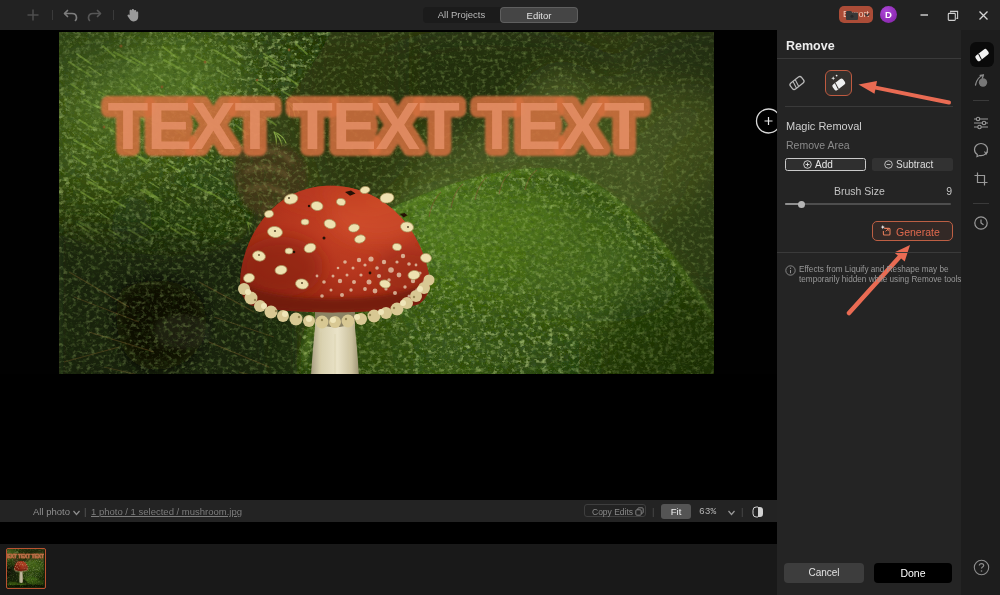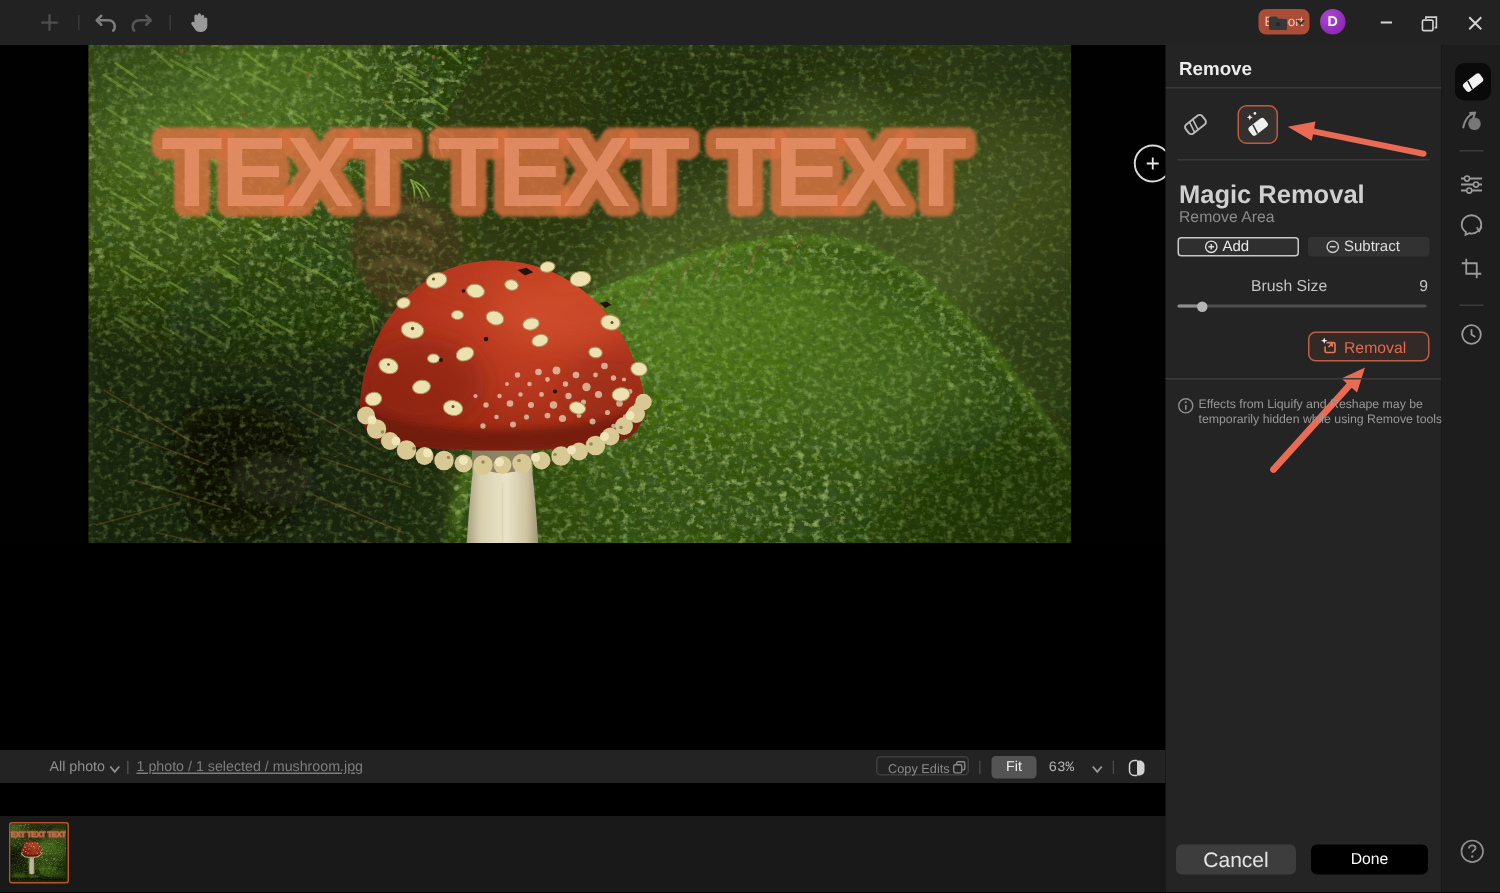--- a/index.html
+++ b/index.html
@@ -14,21 +14,21 @@
      border-radius:4px; display:flex; }
   #tab1 { width:77px; line-height:16px; text-align:center; color:#b9b9b9; font-size:9.5px; }
   #tab2 { width:78px; line-height:15px; text-align:center; color:#e2e2e2; font-size:9.5px;
      background:#454545; border-radius:4px; border:1px solid rgba(255,255,255,0.14); }
   #exportBtn { position:absolute; left:802px; top:6px; width:34px; height:17px; background:#ab4c37;
      border-radius:5px; color:#f3cab8; font-size:9px; text-align:center; line-height:17px;margin-left:37px; }
   #avatar { position:absolute; left:880px; top:6px; width:17px; height:17px; border-radius:50%;
      background:radial-gradient(circle at 35% 30%, #ab46d6, #8d2bb2 72%); color:#fff; font-size:9.5px;
      font-weight:bold; text-align:center; line-height:17px; }
   
-  #canvas { left:0; top:18px; width:777px; height:344px; background:#010101; overflow:hidden; }
+  #canvas { left:0; top:30px; width:777px; height:344px; background:#010101; overflow:hidden; }
   #photo { position:absolute; left:59px; top:2px; width:655px; height:484px; }
   
   #statusbar { left:0; top:500px; width:777px; height:22px; background:#232323; color:#8a8a8a; font-size:9.5px; }
   
   #filmstrip { left:0; top:544px; width:777px; height:51px; background:#191919; }
   #thumb { position:absolute; left:6px; top:4px; width:40px; height:41px; border:1.5px solid #bb5331;
      border-radius:2px; overflow:hidden; background:#1a220c; }
   
   #panel { left:777px; top:30px; width:184px; height:565px; background:#242424; color:#d6d6d6; }
   .pdiv { position:absolute; left:0; width:184px; height:1px; background:#3a3a3a; }
@@ -516,20 +516,24 @@
       <path d="M2 6.5 H9 C12 6.5 13.5 8.5 13.5 10.8 C13.5 12 13 13 12.5 13.4" fill="none" stroke="#7d7d7d" stroke-width="1.7" stroke-linecap="round"></path>
     </svg>
     <svg class="abs" style="left:86px;top:7px" width="16" height="16" viewBox="0 0 16 16">
       <path d="M11.5 3.5 L14.5 6.5 L11.5 9.5" fill="none" stroke="#565656" stroke-width="1.7" stroke-linecap="round" stroke-linejoin="round"></path>
       <path d="M14 6.5 H7 C4 6.5 2.5 8.5 2.5 10.8 C2.5 12 3 13 3.5 13.4" fill="none" stroke="#565656" stroke-width="1.7" stroke-linecap="round"></path>
     </svg>
     <div class="vsep" style="left:113px"></div>
     <svg class="abs" style="left:124px;top:7px" width="16" height="16" viewBox="0 0 16 16">
       <path d="M5.6 8 V3.8 c0-.6.5-1.1 1.1-1.1 s1.1.5 1.1 1.1 V3 c0-.6.5-1.1 1.1-1.1 S10 2.4 10 3 v1 c0-.6.5-1 1.1-1 s1.1.4 1.1 1 v1.6 c0-.5.4-1 1-1 s1 .5 1 1 V10 c0 2.6-1.9 4.4-4.5 4.4 c-2 0-3.2-.8-4.1-2.4 L3.7 9.3 c-.5-.8 0-1.8.9-1.8 .4 0 .7.2 1 .5 Z" fill="#9a9a9a"></path>
     </svg>
+    <div id="tabs">
+        <div id="tab1">All Projects</div>
+        <div id="tab2">Editor</div>
+      </div>
     <div id="exportBtn">Export</div>
     <svg class="abs" style="left:845px;top:8px" width="14" height="14" viewBox="0 0 14 14">
       <path d="M2 3 h4 l1.5 1.5 H12 a1 1 0 0 1 1 1 V11 a1 1 0 0 1 -1 1 H2 a1 1 0 0 1 -1 -1 V4 a1 1 0 0 1 1-1 Z" fill="#383838"></path>
       <circle cx="7" cy="8.2" r="1.5" fill="#282828"></circle>
     </svg>
     <svg class="abs" style="left:863px;top:12px" width="8" height="6" viewBox="0 0 8 6">
       <path d="M1.5 1.5 L4 4 L6.5 1.5" fill="none" stroke="#3a3a3a" stroke-width="1.2"></path>
     </svg>
     <div id="avatar">D</div>
     <svg class="abs" style="left:918px;top:7px" width="64" height="16" viewBox="0 0 64 16"></svg>
@@ -598,21 +602,21 @@
       </g>
       <path d="M4.2 2.2 l.55 1.45 1.45.55 -1.45.55 -.55 1.45 -.55-1.45 -1.45-.55 1.45-.55 Z" fill="#efefef"></path>
       <circle cx="7.6" cy="1.6" r="0.9" fill="#efefef"></circle>
     </svg>
 
     <svg class="abs" style="left:78px;top:46px" width="100" height="34" viewBox="0 0 100 34">
       <path d="M20.6 11.6 L94 26.5" stroke="#e96b53" stroke-width="4" stroke-linecap="round"></path>
       <path d="M3.5 8.5 L22 5 L19.5 17.8 Z" fill="#e96b53"></path>
     </svg>
     <div class="pdiv" style="top:75.5px;left:8px;width:168px;"></div>
-    <div class="abs" style="left:9px;top:90px;font-size:17px;color:#cfcfcf;font-weight:bold;">Magic Removal</div>
+    <div class="abs" style="left:9px;top:90px;font-size:11px;color:#cfcfcf;">Magic Removal</div>
     <div class="abs" style="left:9px;top:109px;font-size:10.5px;color:#8b8b8b;">Remove Area</div>
 
     <div class="abs" style="left:8px;top:127.5px;width:81px;height:13px;background:#2f2f2f;border:1px solid #c9c9c9;border-radius:2.5px;"></div>
     <svg class="abs" style="left:26px;top:130px" width="9" height="9" viewBox="0 0 9 9">
       <circle cx="4.5" cy="4.5" r="3.8" fill="none" stroke="#dedede" stroke-width="0.9"></circle>
       <path d="M4.5 2.6 v3.8 M2.6 4.5 h3.8" stroke="#dedede" stroke-width="0.9"></path>
     </svg>
     <div class="abs" style="left:38px;top:129px;font-size:10px;color:#e8e8e8;">Add</div>
     <div class="abs" style="left:95px;top:127.5px;width:81px;height:13px;background:#323232;border-radius:2.5px;"></div>
     <svg class="abs" style="left:107px;top:130px" width="9" height="9" viewBox="0 0 9 9">
@@ -626,36 +630,36 @@
     <div class="abs" style="left:8px;top:173px;width:166px;height:2px;background:#4e4e4e;border-radius:1px;"></div>
     <div class="abs" style="left:8px;top:173px;width:17px;height:2px;background:#8f8f8f;border-radius:1px;"></div>
     <div class="abs" style="left:21px;top:170.5px;width:7px;height:7px;background:#b5b5b5;border-radius:50%;"></div>
 
     <div class="abs" style="left:94.5px;top:191px;width:81px;height:20px;background:rgba(190,90,60,0.10);border:1px solid #bd5f44;border-radius:5px;"></div>
     <svg class="abs" style="left:103px;top:195px" width="13" height="12" viewBox="0 0 13 12">
       <path d="M4.2 3.4 H9 a1 1 0 0 1 1 1 V9 a1 1 0 0 1 -1 1 H4.4 a1 1 0 0 1 -1-1 V6" fill="none" stroke="#e07a58" stroke-width="1.1"></path>
       <path d="M5.6 6.4 l2.6-2.6 m0 2.3 V3.5 h-2.3" stroke="#e07a58" stroke-width="1" fill="none"></path>
       <path d="M2.8 0 l.6 1.5 1.5.6 -1.5.6 -.6 1.5 -.6-1.5 -1.5-.6 1.5-.6 Z" fill="#f0f0f0"></path>
     </svg>
-    <div class="abs" style="left:119px;top:196px;font-size:10.5px;color:#e0694e;">Removal</div>
+    <div class="abs" style="left:119px;top:196px;font-size:10.5px;color:#e0694e;">Generate</div>
 
     <svg class="abs" style="left:64px;top:213px" width="76" height="76" viewBox="0 0 76 76">
       <path d="M8 70 L58.5 14" stroke="#e96b53" stroke-width="4.5" stroke-linecap="round"></path>
       <path d="M69 2 L63.7 18.6 L53.2 9.4 Z" fill="#e96b53"></path>
     </svg>
     <div class="pdiv" style="top:222px;"></div>
 
     <svg class="abs" style="left:8px;top:235px" width="11" height="11" viewBox="0 0 11 11">
       <circle cx="5.5" cy="5.5" r="4.7" fill="none" stroke="#8f8f8f" stroke-width="0.9"></circle>
       <path d="M5.5 5 v3.2" stroke="#8f8f8f" stroke-width="1"></path>
       <circle cx="5.5" cy="3.2" r="0.7" fill="#8f8f8f"></circle>
     </svg>
     <div class="abs" style="left:22px;top:235px;width:160px;font-size:8.2px;line-height:10.3px;color:#989898;white-space:nowrap;">Effects from Liquify and Reshape may be<br>temporarily hidden while using Remove tools.</div>
 
-    <div class="abs" style="left:7px;top:533px;width:80px;height:20px;background:#3d3d3d;border-radius:4px;color:#e3e3e3;font-size:14px;text-align:center;line-height:20px;">Cancel</div>
+    <div class="abs" style="left:7px;top:533px;width:80px;height:20px;background:#3d3d3d;border-radius:4px;color:#e3e3e3;font-size:10px;text-align:center;line-height:20px;">Cancel</div>
     <div class="abs" style="left:97px;top:533px;width:78px;height:20px;background:#000000;border-radius:4px;color:#fff;font-size:10.5px;text-align:center;line-height:20px;">Done</div>
   </div>
 
   <div id="sidebar" class="abs">
     <div class="abs" style="left:9px;top:12px;width:24px;height:25px;background:#0a0a0a;border-radius:6px;"></div>
     <svg class="abs" style="left:12px;top:17px" width="18" height="16" viewBox="0 0 18 16">
       <g transform="rotate(-38 9 8)">
         <rect x="2" y="4.8" width="14" height="6.6" rx="2" fill="#f2f2f2"></rect>
         <path d="M7 5 L5.8 11.4" stroke="#0a0a0a" stroke-width="1"></path>
       </g>

